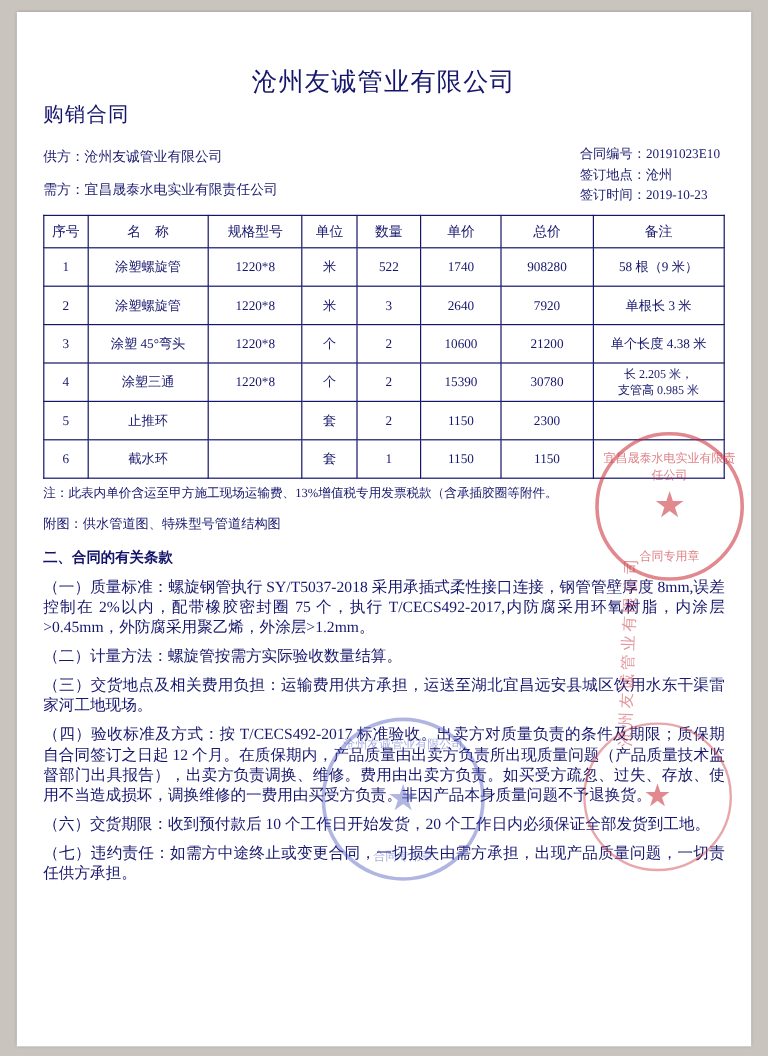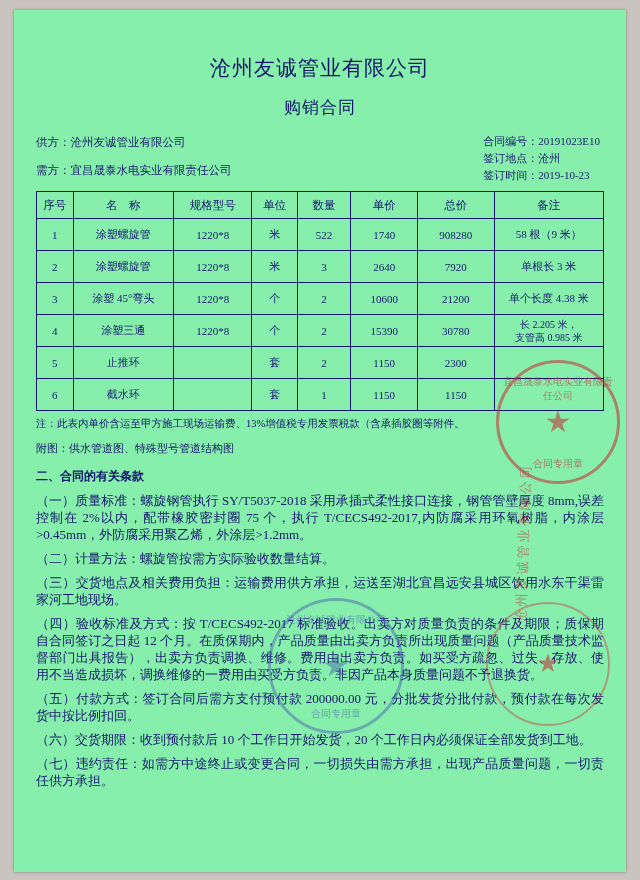--- a/index.html
+++ b/index.html
@@ -12,46 +12,45 @@
     background: #c9c5be;
     font-family: "Liberation Serif", serif;
     overflow: hidden;
   }
   .page {
     position: absolute;
     left: 14px;
     top: 10px;
     width: 612px;
     height: 862px;
-    background: #86efac;
+    background: #ffffff;
     box-shadow: 0 0 3px rgba(0,0,0,0.35);
     overflow: hidden;
   }
   .inner {
     position: absolute;
     left: 22px;
     top: 16px;
     width: 568px;
     height: 830px;
   }
   .title1 {
     text-align: center;
     font-size: 21px;
     letter-spacing: 1px;
     color: #15166b;
     margin-top: 28px;
     font-weight: normal;
     font-family: "DejaVu Serif", serif;
   }
   .title2 {
-    text-align: center;
     font-size: 17px;
     letter-spacing: 1px;
     color: #15166b;
-    margin-top: 14px;
+    margin-top: 2px;
     font-family: "DejaVu Serif", serif;
   }
   .partyblock {
     margin-top: 16px;
     position: relative;
     font-size: 11.5px;
     color: #1a1a6e;
   }
   .party-line {
     margin-bottom: 13px;
@@ -275,23 +274,20 @@
     <div class="clause">
       <span>（二）计量方法：</span><span>螺旋管按需方实际验收数量结算。</span>
     </div>
     <div class="clause">
       <span>（三）交货地点及相关费用负担：</span><span>运输费用供方承担，运送至湖北宜昌远安县城区饮用水东干渠雷家河工地现场。</span>
     </div>
     <div class="clause">
       <span>（四）验收标准及方式：</span><span>按 T/CECS492-2017 标准验收。出卖方对质量负责的条件及期限；质保期自合同签订之日起 12 个月。在质保期内，产品质量由出卖方负责所出现质量问题（产品质量技术监督部门出具报告），出卖方负责调换、维修。费用由出卖方负责。如买受方疏忽、过失、存放、使用不当造成损坏，调换维修的一费用由买受方负责。非因产品本身质量问题不予退换货。</span>
     </div>
     <div class="clause">
-      <span>（五）付款方式：</span><span>签订合同后需方支付预付款 200000.00 元，分批发货分批付款，预付款在每次发货中按比例扣回。</span>
-    </div>
-    <div class="clause">
       <span>（六）交货期限：</span><span>收到预付款后 10 个工作日开始发货，20 个工作日内必须保证全部发货到工地。</span>
     </div>
     <div class="clause">
       <span>（七）违约责任：</span><span>如需方中途终止或变更合同，一切损失由需方承担，出现产品质量问题，一切责任供方承担。</span>
     </div>
 
   </div>
 
   <div class="stamp stamp-red" style="left:482px; top:350px; width:118px; height:118px;">
     <div class="star">★</div>

